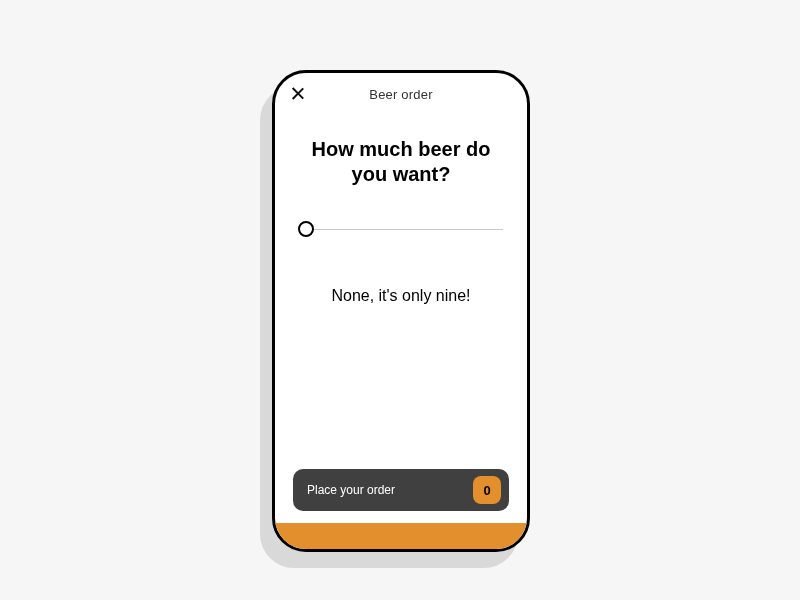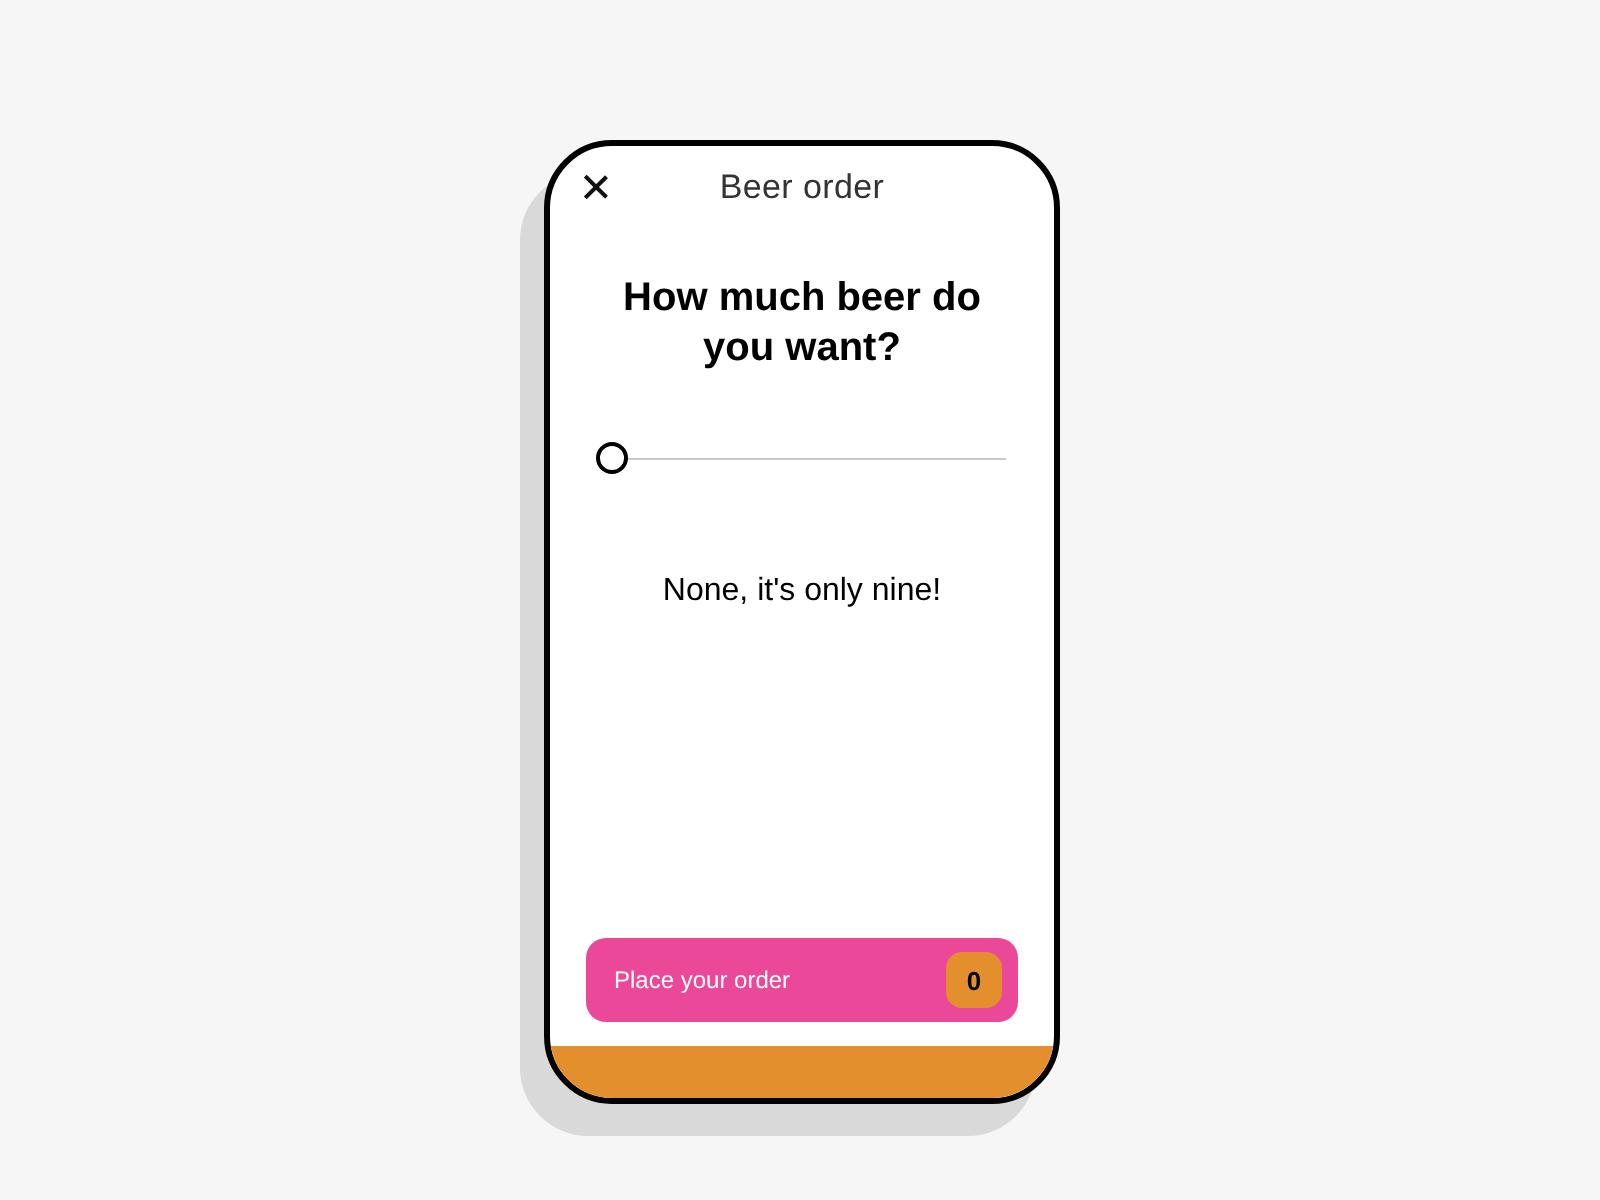--- a/index.html
+++ b/index.html
@@ -59,21 +59,21 @@
     position: absolute;
     left: 6px;
     top: -1px;
     width: 1.5px;
     height: 15px;
     background: #111;
   }
   .close-icon::before { transform: rotate(45deg); }
   .close-icon::after  { transform: rotate(-45deg); }
   .header-title {
-    font-size: 17px;
+    font-size: 13px;
     color: #333;
     font-weight: 400;
     letter-spacing: 0.2px;
   }
   .question {
     margin-top: 22px;
     padding: 0 19px;
     text-align: center;
     font-size: 20px;
     line-height: 1.25;
@@ -107,21 +107,21 @@
   .caption {
     margin-top: 48px;
     text-align: center;
     font-size: 16px;
     color: #000;
     font-weight: 400;
   }
   .spacer { flex: 1; }
   .order-bar {
     margin: 0 18px 12px 18px;
-    background: #ec4899;
+    background: #404040;
     border-radius: 10px;
     height: 42px;
     display: flex;
     align-items: center;
     padding: 0 8px 0 14px;
     cursor: pointer;
   }
   .order-label {
     color: #fff;
     font-size: 12px;

